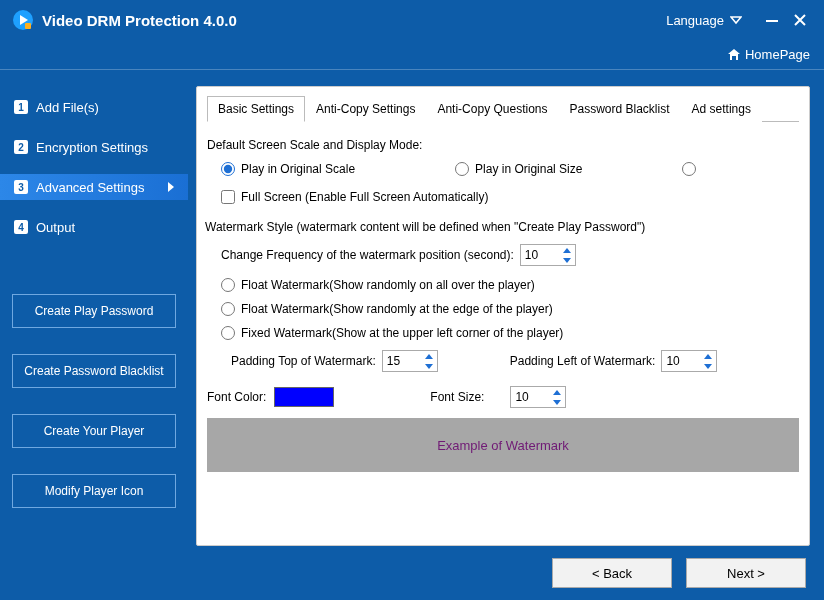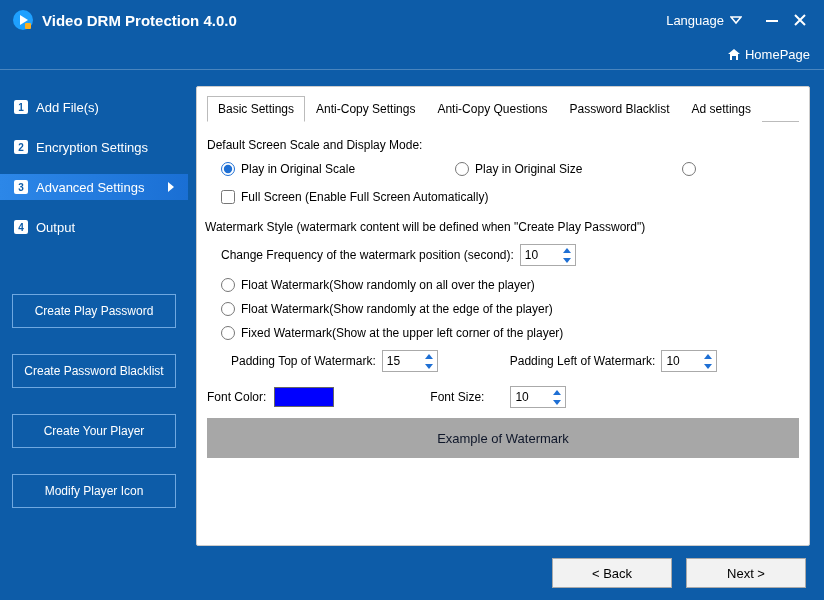--- a/index.html
+++ b/index.html
@@ -33,21 +33,21 @@
 .chk-row { display: flex; align-items: center; gap: 6px; margin-left: 14px; margin-bottom: 16px; }
 .spin-row { display: flex; align-items: center; gap: 6px; margin-left: 14px; margin-bottom: 12px; }
 .spin { position: relative; width: 56px; height: 22px; border: 1px solid #aaa; display: flex; align-items: center; }
 .spin input { border: none; width: 36px; padding-left: 4px; font-size: 12px; outline: none; }
 .spin-btns { position: absolute; right: 0; top: 0; width: 16px; height: 20px; display: flex; flex-direction: column; }
 .spin-b { flex: 1; display: flex; align-items: center; justify-content: center; cursor: pointer; }
 .pad-row { display: flex; align-items: center; gap: 6px; margin-left: 24px; margin-bottom: 14px; }
 .pad-row .gap { width: 60px; }
 .font-row { display: flex; align-items: center; gap: 8px; margin-left: 0; margin-bottom: 10px; }
 .color-sw { width: 60px; height: 20px; border: 1px solid #666; cursor: pointer; }
-.example { background: #a7a7a7; height: 40px; display: flex; align-items: center; justify-content: center; color: #0f172a; font-size: 13px; }
+.example { background: #a7a7a7; height: 54px; display: flex; align-items: center; justify-content: center; color: #701a75; font-size: 13px; }
 .bottom-buttons { display: flex; justify-content: flex-end; gap: 14px; padding-right: 4px; }
 .nav-btn { width: 120px; height: 30px; background: #f2f2f2; border: 1px solid #aaa; cursor: pointer; font-size: 13px; }
 svg { display: block; }
 </style>
 </head>
 <body>
 
 <div class="app">
   <div class="titlebar">
     <div class="logo">

